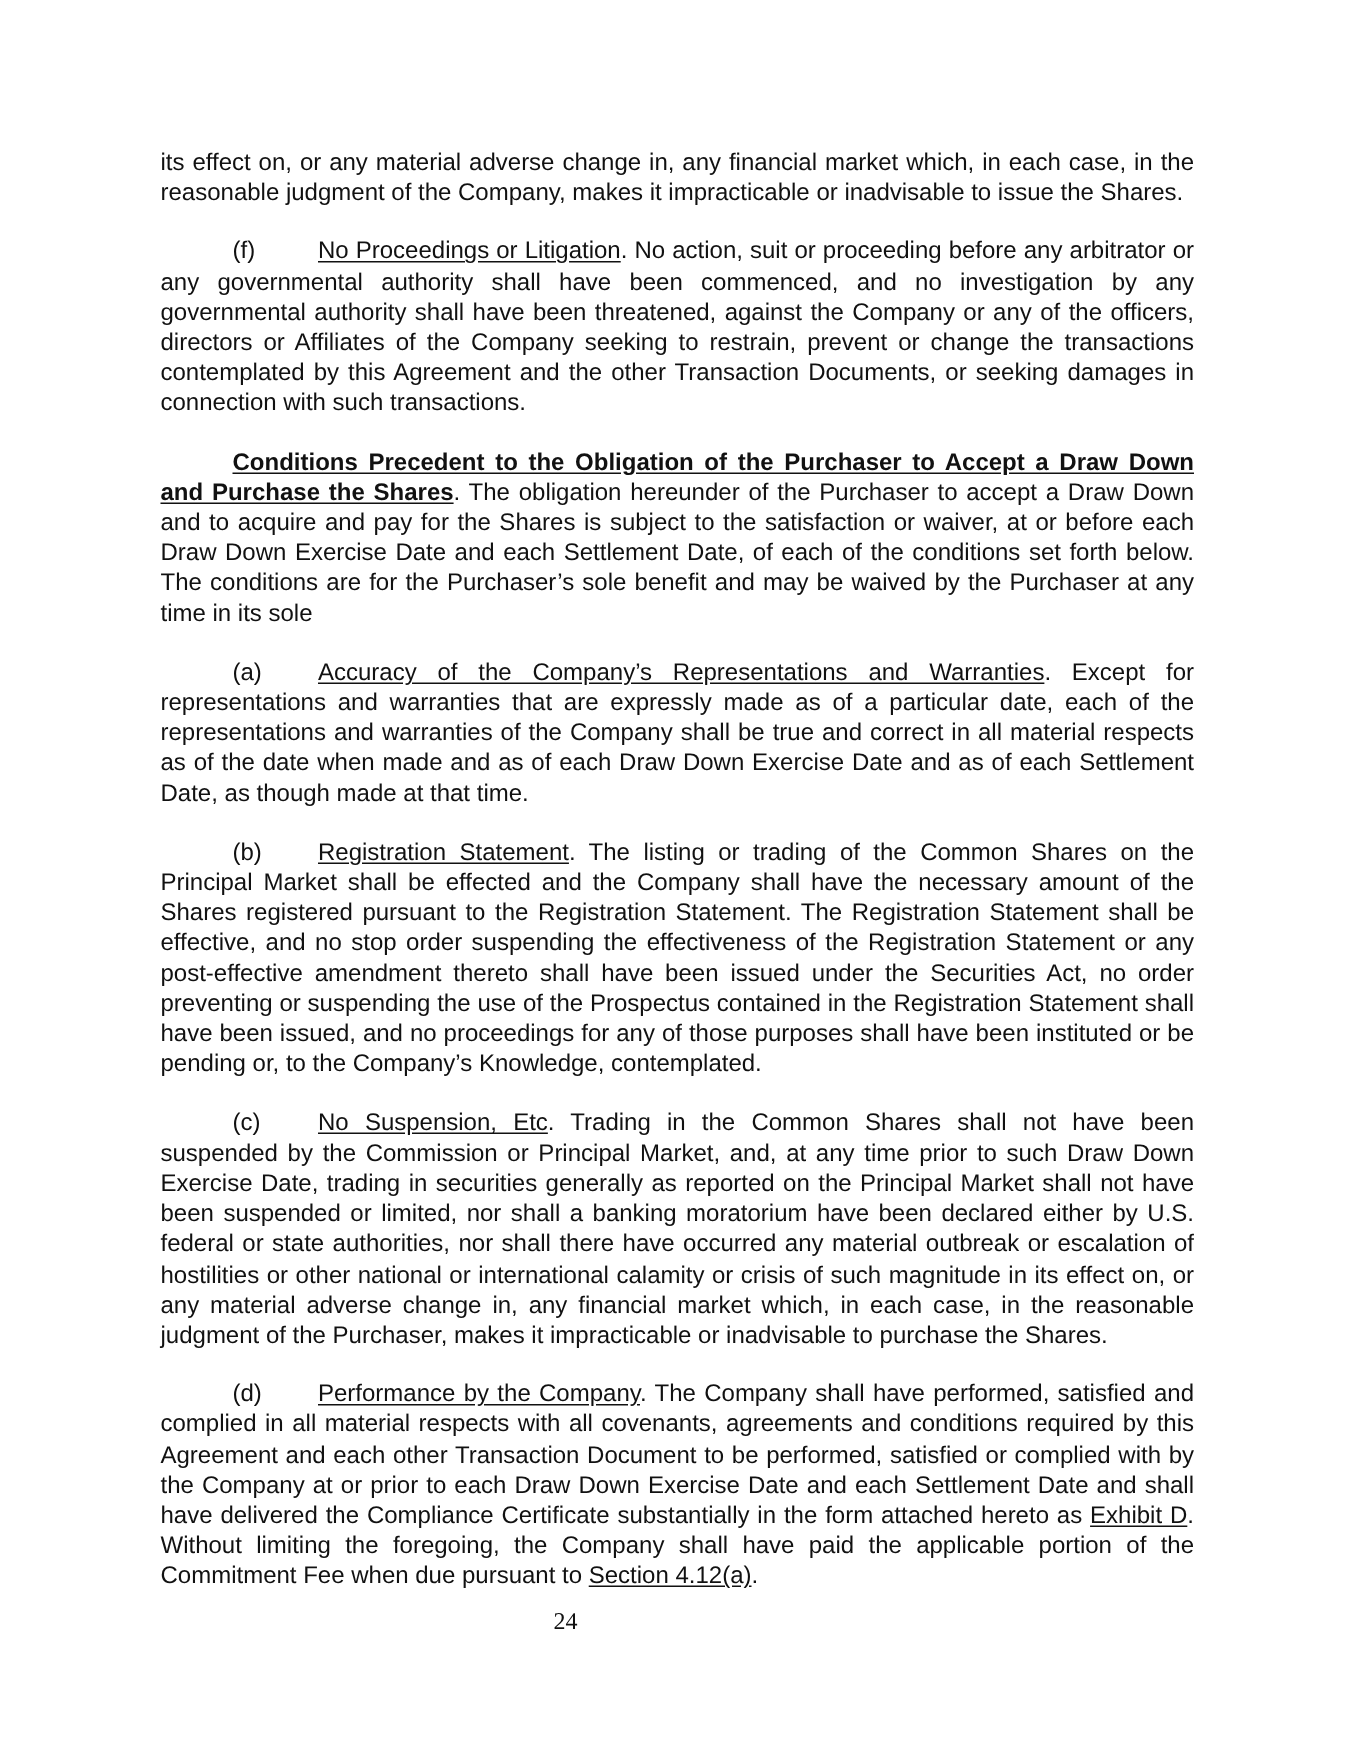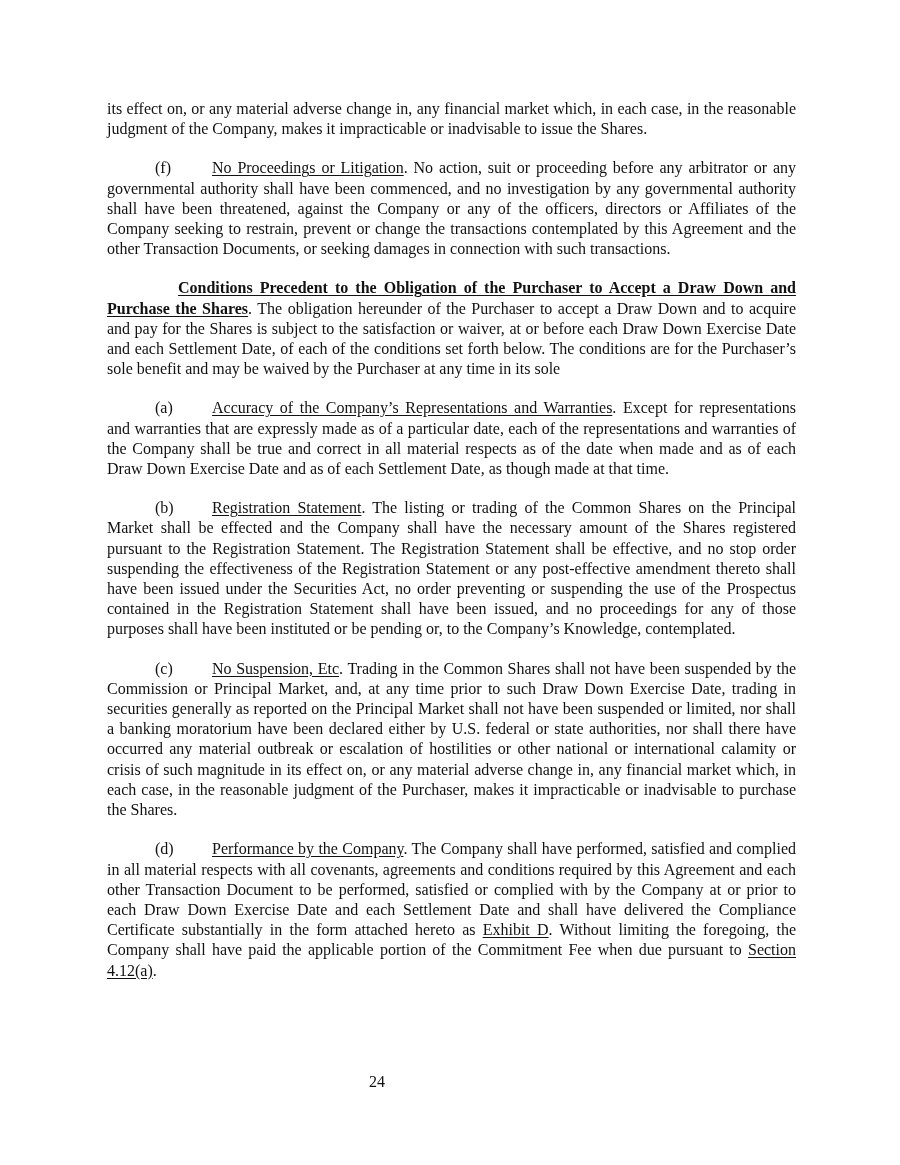--- a/index.html
+++ b/index.html
@@ -1,27 +1,27 @@
 <!DOCTYPE html>
 <html><head>
   <meta charset="utf-8">
   <style>
     html, body { margin: 0; padding: 0; background: #ffffff; }
     body { width: 900px; height: 1165px; position: relative; overflow: hidden; }
     .page {
       position: absolute; left: 107px; top: 99px; width: 689px;
-      font-family: Liberation Serif, serif;
+      font-family: Liberation Sans, sans-serif;
       font-size: 16px; line-height: 20.2px; color: #111;
     }
     .para { margin: 0 0 19px 0; text-align: justify; }
     .para.last { margin-bottom: 12px; }
     .indent { display: inline-block; width: 48px; }
     .label { display: inline-block; width: 57px; }
     .u { text-decoration: underline; text-underline-offset: 2px; }
-    .b { font-weight: bold; margin-left: 23px; }
+    .b { font-weight: bold; }
     .disc { display: block; margin-top: 4px; }
     .page-num {
       position: absolute; left: 0; width: 754px; top: 1073px; text-align: center;
       font-family: "Liberation Serif", "DejaVu Serif", serif; font-size: 16px; color: #111;
     }
   </style>
 </head>
 <body>
 
 <div class="page">

